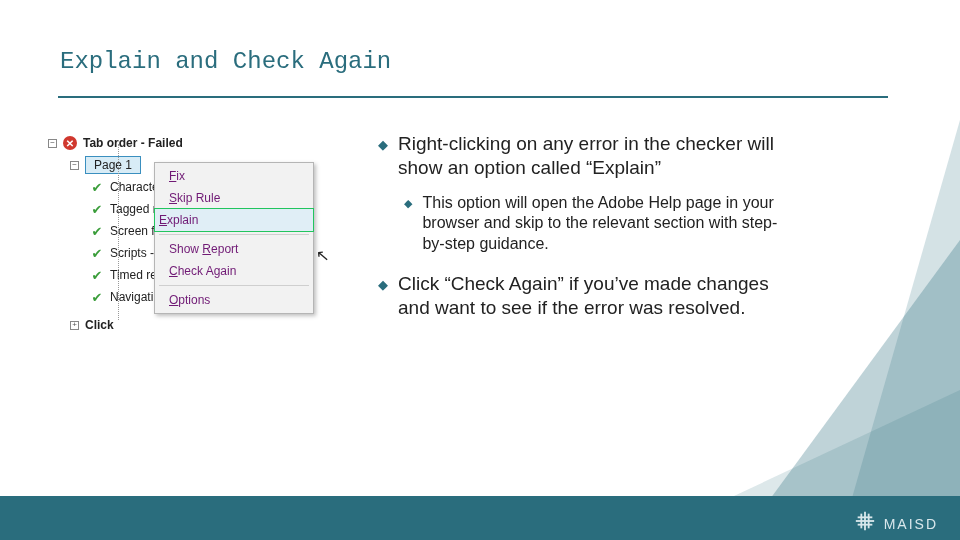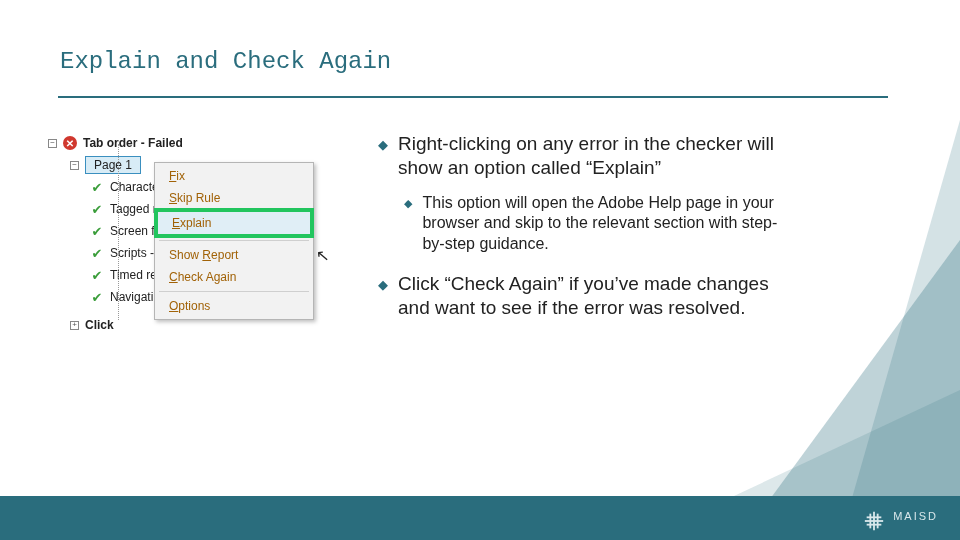--- a/index.html
+++ b/index.html
@@ -87,33 +87,33 @@
   .ctx {
     position: absolute;
     top: 162px;
     left: 154px;
     width: 160px;
     background: #f2f2f2;
     border: 1px solid #b5b5b5;
     box-shadow: 2px 2px 4px rgba(0,0,0,.25);
     padding: 2px 0;
     font-size: 12px;
-    color: #a16207;
+    color: #701a75;
   }
   .ctx .mi {
     padding: 4px 14px;
     white-space: nowrap;
   }
   .ctx .mi u { text-decoration: underline; }
   .ctx .sep { height:1px; background:#cfcfcf; margin: 3px 4px; }
   .ctx .hover {
     background: #e0eef6;
-    border: 4px solid #22c55e;
+    border: 1px solid #22c55e;
     margin: -1px;
-    padding: 4px 14px;
+    padding: 4px 4px;
   }
   .cursor {
     position:absolute;
     top: 246px; left: 316px;
     font-size: 16px;
     color:#222;
     transform: rotate(-5deg);
   }
   
   .bullets {
@@ -159,23 +159,23 @@
   .tri3 {
     position:absolute;
     right: 0; bottom: 0;
     width: 0; height: 0;
     border-left: 120px solid transparent;
     border-bottom: 420px solid rgba(42,109,125,.20);
   }
   .logo {
     position:absolute;
     right: 22px; bottom: 8px;
-    display:flex; align-items:flex-start; gap:8px;
+    display:flex; align-items:flex-end; gap:8px;
     color: #d8e7eb;
-    font-size: 11px;
+    font-size: 14px;
     letter-spacing: 2px;
     font-weight: 500;
   }
   .logo svg { width:22px; height:22px; }
 </style>
 </head>
 <body>
 
 <div class="title">Explain and Check Again</div>
 <div class="title-underline"></div>

